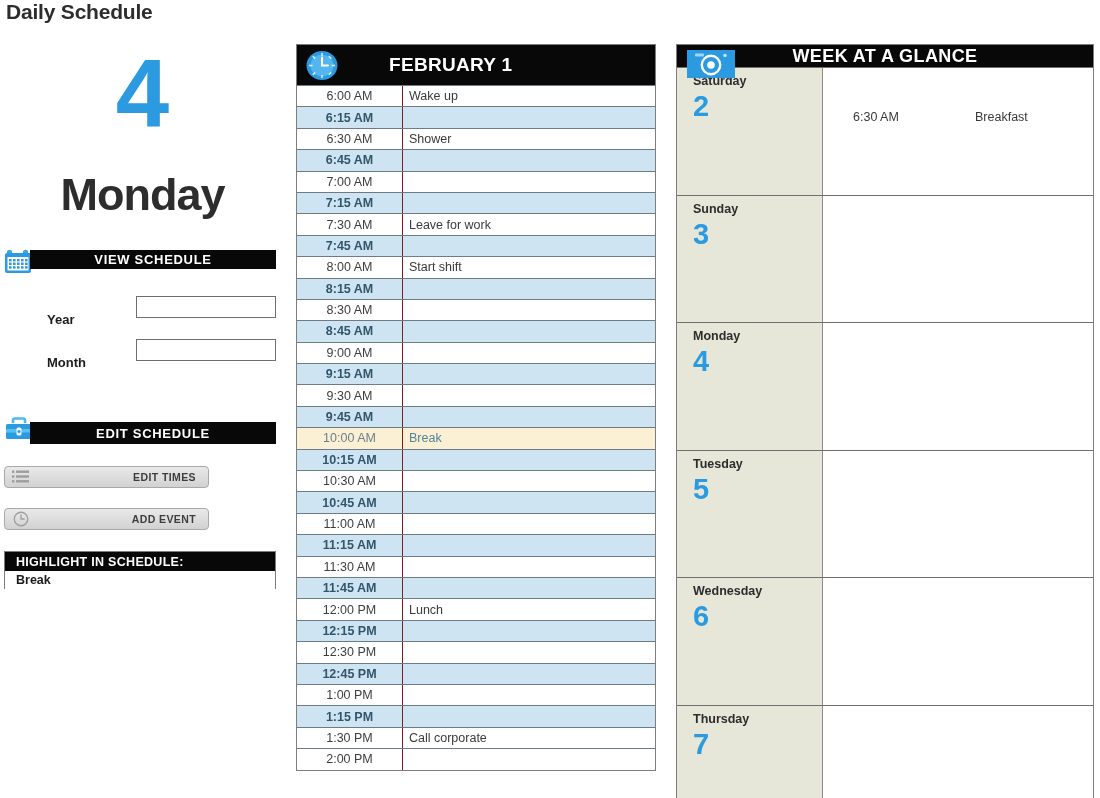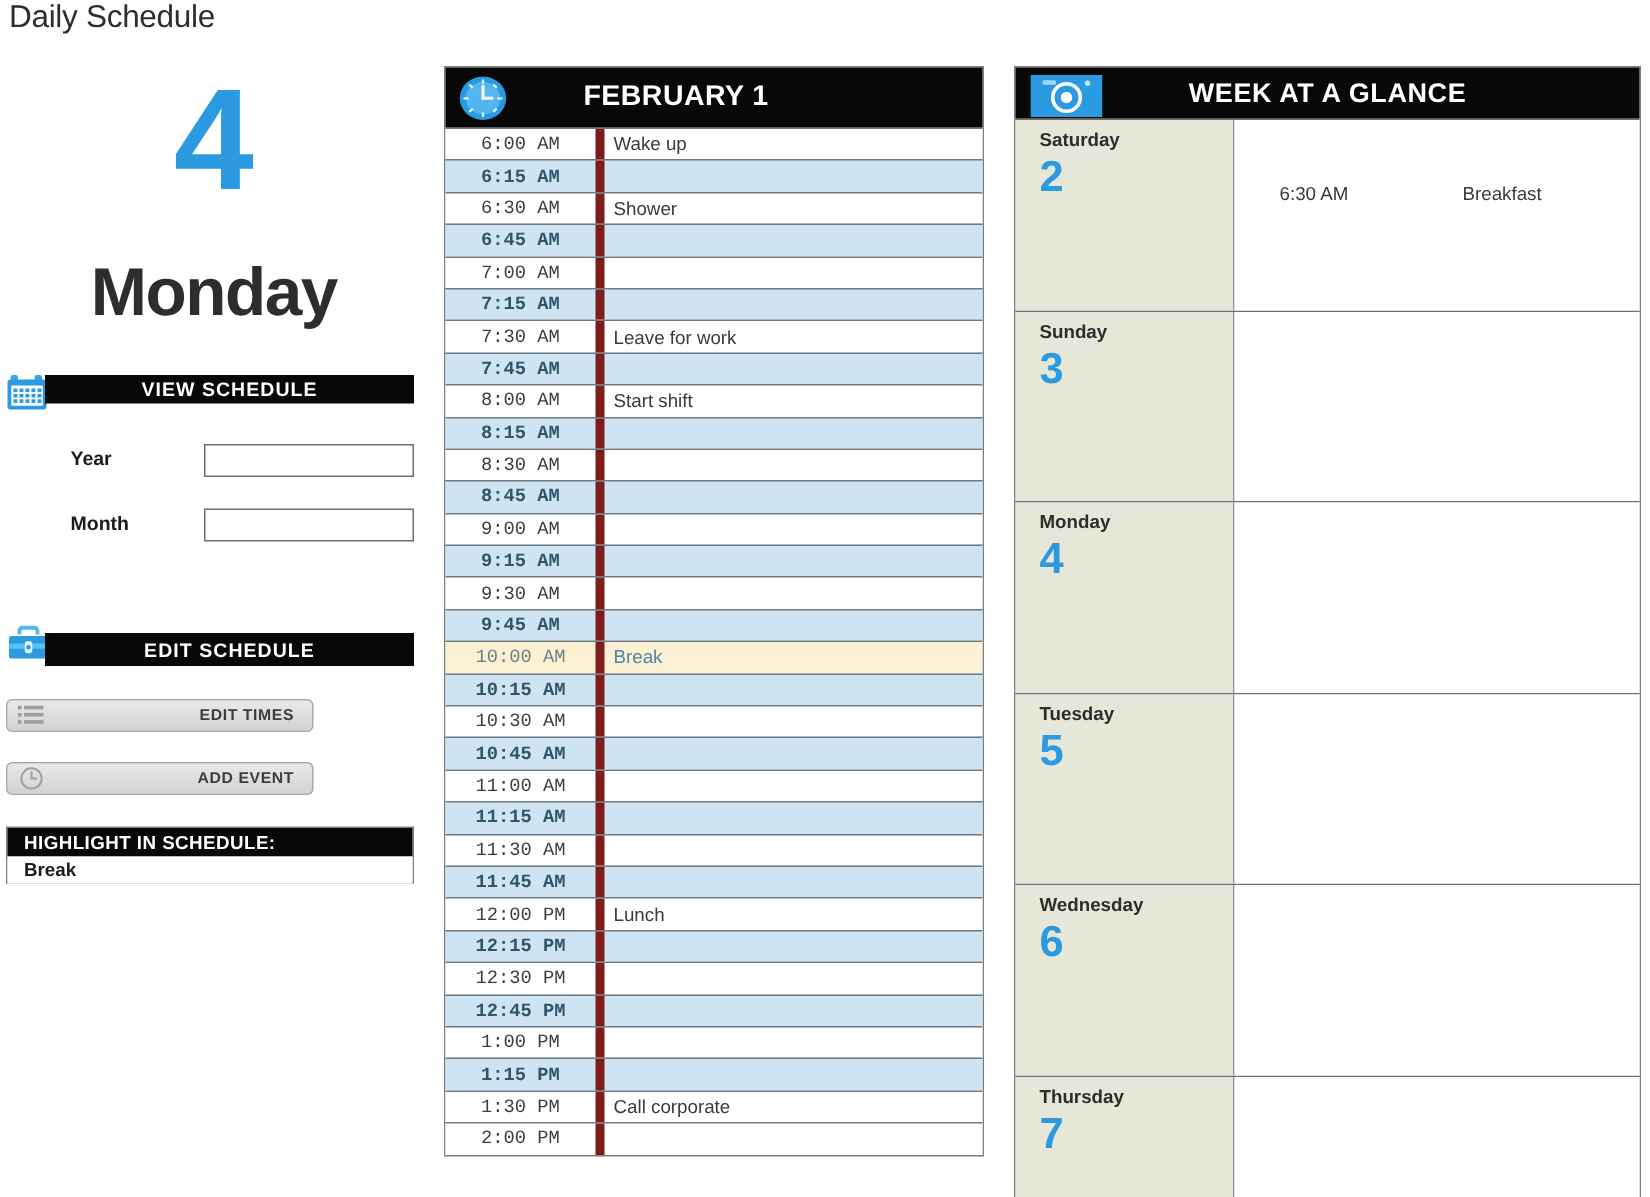--- a/index.html
+++ b/index.html
@@ -10,21 +10,21 @@
     color:#231f20;
     overflow:hidden;
     position:relative;
   }
 
   
   #left-panel{position:absolute;left:0;top:0;width:292px;height:798px;}
 
   #app-title{
     position:absolute;left:6px;top:0px;
-    font-size:21px;font-weight:normal;letter-spacing:-0.2px;
+    font-size:21px;font-weight:bold;letter-spacing:-0.2px;
     color:#2d2d2d;
   }
 
   #big-date-number{
     position:absolute;left:0;top:46px;width:285px;
     text-align:center;
     font-size:96px;line-height:96px;font-weight:bold;
     color:#2b9ae0;
   }
   #big-day-name{
@@ -44,21 +44,21 @@
 
   #view-schedule-bar{left:30px;top:250px;width:246px;height:19px;font-size:13px;letter-spacing:0.7px;}
   #edit-schedule-bar{left:30px;top:422px;width:246px;height:22px;font-size:13px;letter-spacing:0.7px;}
 
   
   #calendar-icon{position:absolute;left:4px;top:247px;width:28px;height:28px;}
   #toolbox-icon{position:absolute;left:4px;top:415px;width:30px;height:30px;}
 
   .field-row{position:absolute;left:0;width:292px;height:24px;}
   .field-label{
-    position:absolute;left:47px;top:2px;
+    position:absolute;left:47px;top:16px;
     font-size:13px;font-weight:bold;color:#1c1c1c;
   }
   .field-input{
     position:absolute;left:136px;top:0;
     width:140px;height:22px;
     background:#ffffff;
     border:1px solid #6e6e6e;
     box-sizing:border-box;
     font-family:"Liberation Sans", sans-serif;
     font-size:12px;
@@ -120,41 +120,41 @@
   }
   .sched-row{
     display:flex;height:21.4px;border-top:1px solid #6d7b84;
     box-sizing:border-box;
   }
   .sched-row.even{background:#ffffff;}
   .sched-row.odd{background:#cfe4f2;}
   .sched-row.hl{background:#fcf0d4;}
   .sched-time{
     width:106px;flex:0 0 106px;
-    border-right:6px solid #7f1d1d;
+    border-right:1px solid #7f1d1d;
     box-sizing:border-box;
     font-size:12.5px;color:#3d3d3d;
-    display:flex;align-items:center;justify-content:center;font-family:Liberation Mono, monospace;
+    display:flex;align-items:center;justify-content:center;
   }
   .sched-row.odd .sched-time{color:#31566b;font-weight:bold;}
   .sched-row.hl .sched-time{color:#6a7f8c;}
   .sched-event{
     flex:1;padding-left:6px;
     font-size:12.5px;color:#3a3a3a;
     display:flex;align-items:center;
   }
   .sched-row.hl .sched-event{color:#52839f;}
 
   
   #week-panel{
     position:absolute;left:676px;top:44px;width:418px;
     border:1px solid #7d7d7d;box-sizing:border-box;background:#fff;
   }
   #week-header{
-    height:34px;background:#080808;display:flex;align-items:center;
+    height:22px;background:#080808;display:flex;align-items:center;
     position:relative;
   }
   #camera-icon{position:absolute;left:10px;top:5px;width:48px;height:28px;}
   #week-title{
     width:100%;text-align:center;color:#ffffff;
     font-size:18px;font-weight:bold;letter-spacing:0.4px;
   }
   .week-row{
     display:flex;height:127.5px;border-top:1px solid #6f6f6f;
     box-sizing:border-box;

